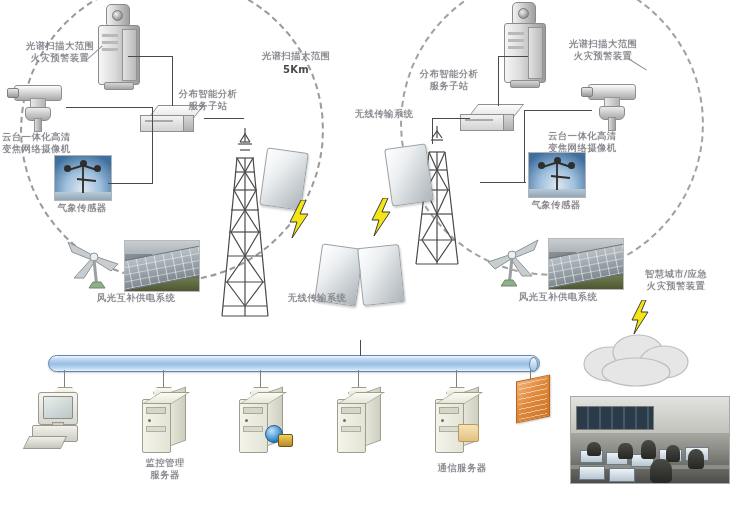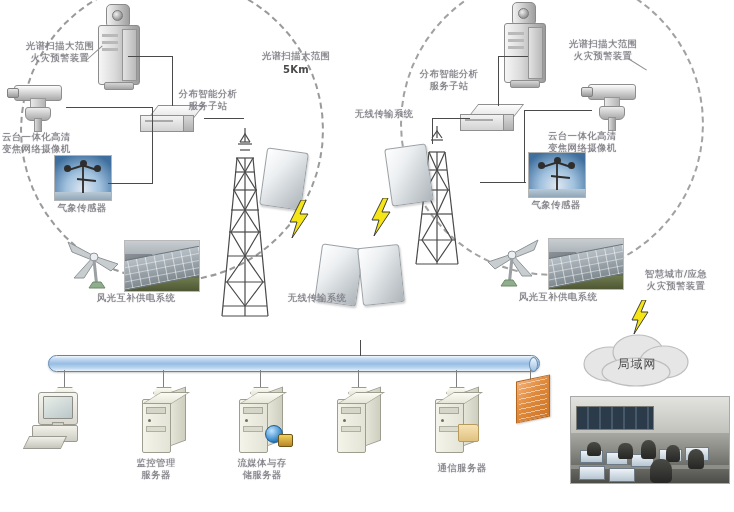--- a/index.html
+++ b/index.html
@@ -494,21 +494,20 @@
 
   <div class="cloud" style="left:578px;top:330px;width:118px;height:58px;">
     <svg width="118" height="58" viewBox="0 0 118 58">
       <g fill="#e6e6e6" stroke="#bdbdbd" stroke-width="1.2">
         <ellipse cx="32" cy="34" rx="26" ry="17"></ellipse>
         <ellipse cx="60" cy="22" rx="25" ry="17"></ellipse>
         <ellipse cx="86" cy="32" rx="24" ry="16"></ellipse>
         <ellipse cx="58" cy="42" rx="34" ry="14"></ellipse>
       </g>
     </svg>
-    <div class="ctext">局域网</div>
   </div>
 
   <div class="ln thin" style="left:540px;top:372px;width:48px;transform:rotate(-14deg);transform-origin:left center;"></div>
 
   <div class="bus" style="left:48px;top:355px;width:490px;height:15px;">
     <div class="cap"></div>
   </div>
 
   <div class="ln v" style="left:360px;top:340px;height:16px;"></div>
 
@@ -525,40 +524,38 @@
   <div class="drop" style="left:163px;top:370px;height:18px;"></div>
   <div class="conn" style="left:153px;top:387px;"></div>
   <div class="srv" style="left:142px;top:393px;width:44px;height:60px;">
     <div class="side"></div>
       <div class="face"></div>
       <div class="topf"></div>
     <div class="bay"></div>
       <div class="dot"></div>
       <div class="bay2"></div>
   </div>
-  <div class="lbl blur" style="left:106px;top:457px;width:100px;">监控管理
+  <div class="lbl blur" style="left:115px;top:457px;width:100px;">监控管理
 服务器</div>
 
   <div class="drop" style="left:260px;top:370px;height:18px;"></div>
   <div class="conn" style="left:250px;top:387px;"></div>
   <div class="srv" style="left:239px;top:393px;width:44px;height:60px;">
     <div class="side"></div>
       <div class="face"></div>
       <div class="topf"></div>
     <div class="bay"></div>
       <div class="dot"></div>
       <div class="bay2"></div>
   </div>
   <div class="abs" style="left:265px;top:425px;width:16px;height:16px;border-radius:50%;
               background:radial-gradient(circle at 35% 30%,#bfe4ff,#2a7fc4 70%,#1d5b91);
               border:1px solid #1d5b91;"></div>
   <div class="abs" style="left:278px;top:434px;width:13px;height:11px;border-radius:2px;
               background:linear-gradient(#f0d25a,#b9862a);border:1px solid #6d5417;"></div>
-  <div class="lbl blur" style="left:212px;top:457px;width:100px;">流媒体与存
-储服务器</div>
 
   <div class="drop" style="left:358px;top:370px;height:18px;"></div>
   <div class="conn" style="left:348px;top:387px;"></div>
   <div class="srv" style="left:337px;top:393px;width:44px;height:60px;">
     <div class="side"></div>
       <div class="face"></div>
       <div class="topf"></div>
     <div class="bay"></div>
       <div class="dot"></div>
       <div class="bay2"></div>

